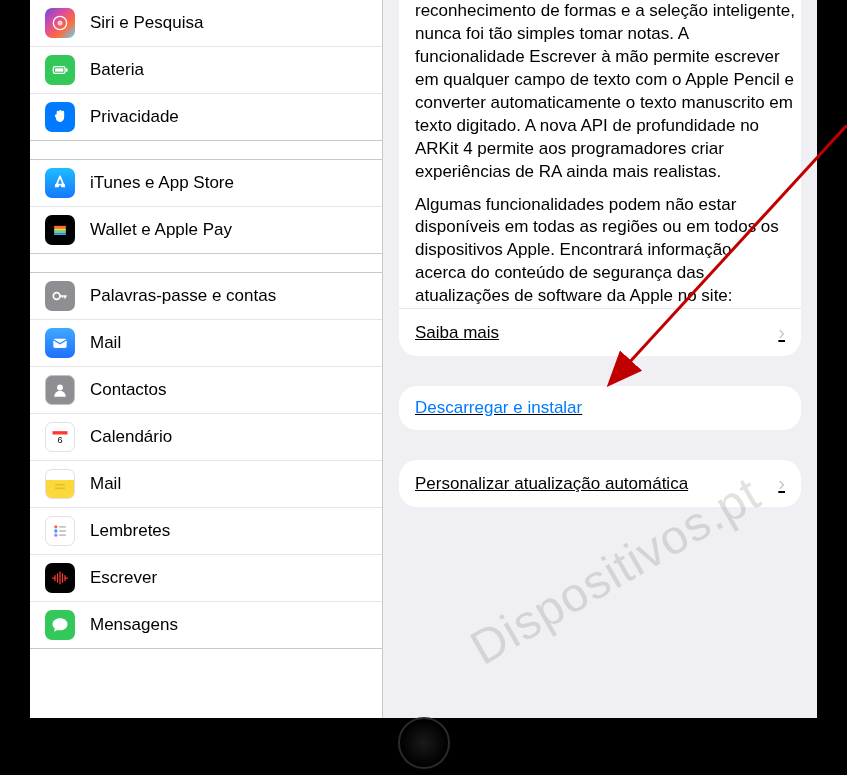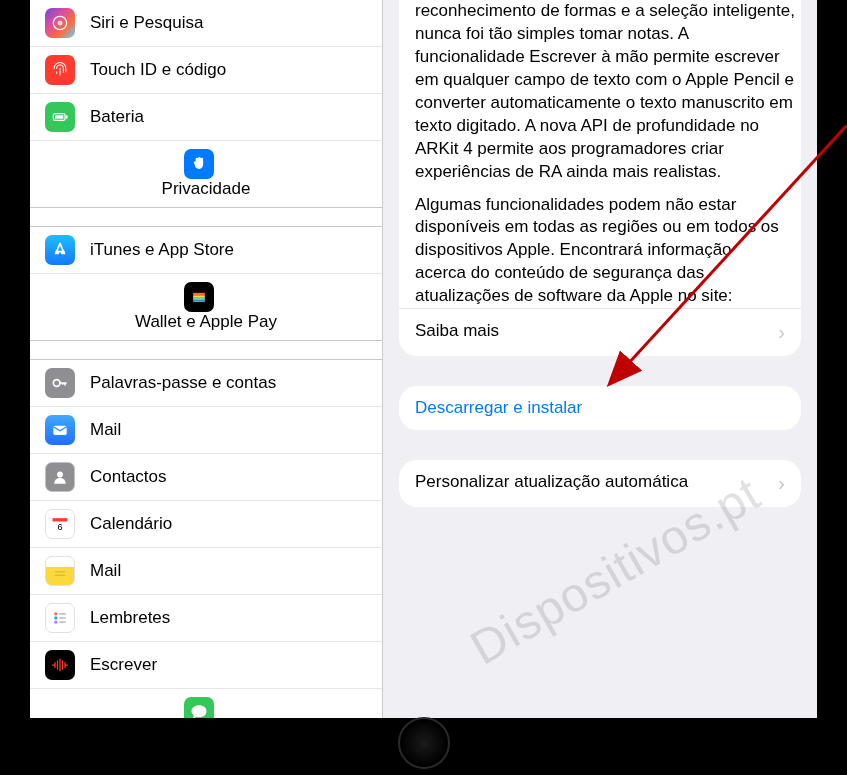--- a/index.html
+++ b/index.html
@@ -4,27 +4,27 @@
 <style>
 * { margin: 0; padding: 0; box-sizing: border-box; font-family: -apple-system, "Helvetica Neue", Helvetica, Arial, sans-serif; }
 body { width: 847px; height: 775px; background: #3a3a3a; overflow: hidden; position: relative; }
 .device-frame { position: absolute; top: 0; left: 0; width: 847px; height: 775px; background: #000; }
 .screen { position: absolute; top: 0; left: 30px; width: 787px; height: 718px; background: #fef9c3; display: flex; overflow: hidden; }
 .sidebar { width: 353px; background: #fff; border-right: 1px solid #c8c7cc; overflow-y: hidden; }
 .content { flex: 1; background: #efeff4; overflow-y: hidden; position: relative; }
 .group { background: #fff; border-top: 1px solid #c8c7cc; border-bottom: 1px solid #c8c7cc; margin-bottom: 18px; }
 .group:first-child { border-top: none; }
 .row { display: flex; align-items: center; padding: 8px 15px; border-bottom: 1px solid #e5e5e9; min-height: 46px; }
-.row:last-child { border-bottom: none; flex-direction: column; }
+.row:last-child { border-bottom: none; }
 .icon-box { width: 30px; height: 30px; border-radius: 7px; flex-shrink: 0; margin-right: 15px; display: flex; align-items: center; justify-content: center; }
 .row-label { font-size: 17px; color: #000; }
 .content-card { background: #fff; border-radius: 18px; margin: 0 16px 30px 16px; }
 .desc-text { font-size: 17px; color: #000; line-height: 1.35; padding: 0 6px 10px 16px; }
 .desc-text2 { font-size: 17px; color: #000; line-height: 1.35; padding: 0 16px 0 16px; }
-.card-row { display: flex; justify-content: space-between; padding: 12px 16px; font-size: 17px; border-top: 1px solid #e5e5e9; }
+.card-row { display: flex; align-items: center; justify-content: space-between; padding: 12px 16px; font-size: 17px; border-top: 1px solid #e5e5e9; text-decoration: underline; }
 .card-row.no-border { border-top: none; }
 .link-blue { color: #007aff; }
 .chevron { color: #c7c7cc; font-size: 20px; font-weight: 300; }
 .home-button { position: absolute; bottom: 6px; left: 50%; transform: translateX(-50%); width: 52px; height: 52px; border-radius: 50%; background: radial-gradient(circle, #1a1a1a 0%, #000 70%); border: 2px solid #2a2a2a; }
 .watermark { position: absolute; right: 40px; bottom: 120px; font-size: 48px; color: rgba(120,120,120,0.22); transform: rotate(-30deg); transform-origin: center; pointer-events: none; font-weight: 400; letter-spacing: 1px; }
 .arrow-svg { position: absolute; top: 125px; right: 0; pointer-events: none; }
 svg.icon-svg { width: 20px; height: 20px; }
 </style>
 </head>
 <body>
@@ -37,28 +37,20 @@
         <div class="row">
           <div class="icon-box" style="background:linear-gradient(135deg,#6a4bd6,#d64ba7,#ff6a3c,#5ad7ff);">
             <svg class="icon-svg" viewBox="0 0 24 24">
                 <circle cx="12" cy="12" r="8" fill="none" stroke="#fff" stroke-width="1.5"></circle>
                 <circle cx="12" cy="12" r="3" fill="#fff" opacity="0.7"></circle>
               </svg>
           </div>
           <span class="row-label">Siri e Pesquisa</span>
         </div>
         <div class="row">
-          <div class="icon-box" style="background:#ff3b30;">
-            <svg class="icon-svg" viewBox="0 0 24 24">
-                <path d="M12 3a7 7 0 017 7v4M5 10a7 7 0 017-7M8 10a4 4 0 018 0v5M12 10v8M8 14v2" fill="none" stroke="#fff" stroke-width="1.3" stroke-linecap="round"></path>
-              </svg>
-          </div>
-          <span class="row-label">Touch ID e código</span>
-        </div>
-        <div class="row">
           <div class="icon-box" style="background:#34c759;">
             <svg class="icon-svg" viewBox="0 0 24 24">
                 <rect x="4" y="8" width="14" height="8" rx="2" fill="none" stroke="#fff" stroke-width="1.5"></rect>
                 <rect x="19" y="10" width="2" height="4" fill="#fff"></rect>
                 <rect x="6" y="10" width="10" height="4" fill="#fff"></rect>
               </svg>
           </div>
           <span class="row-label">Bateria</span>
         </div>
         <div class="row">

